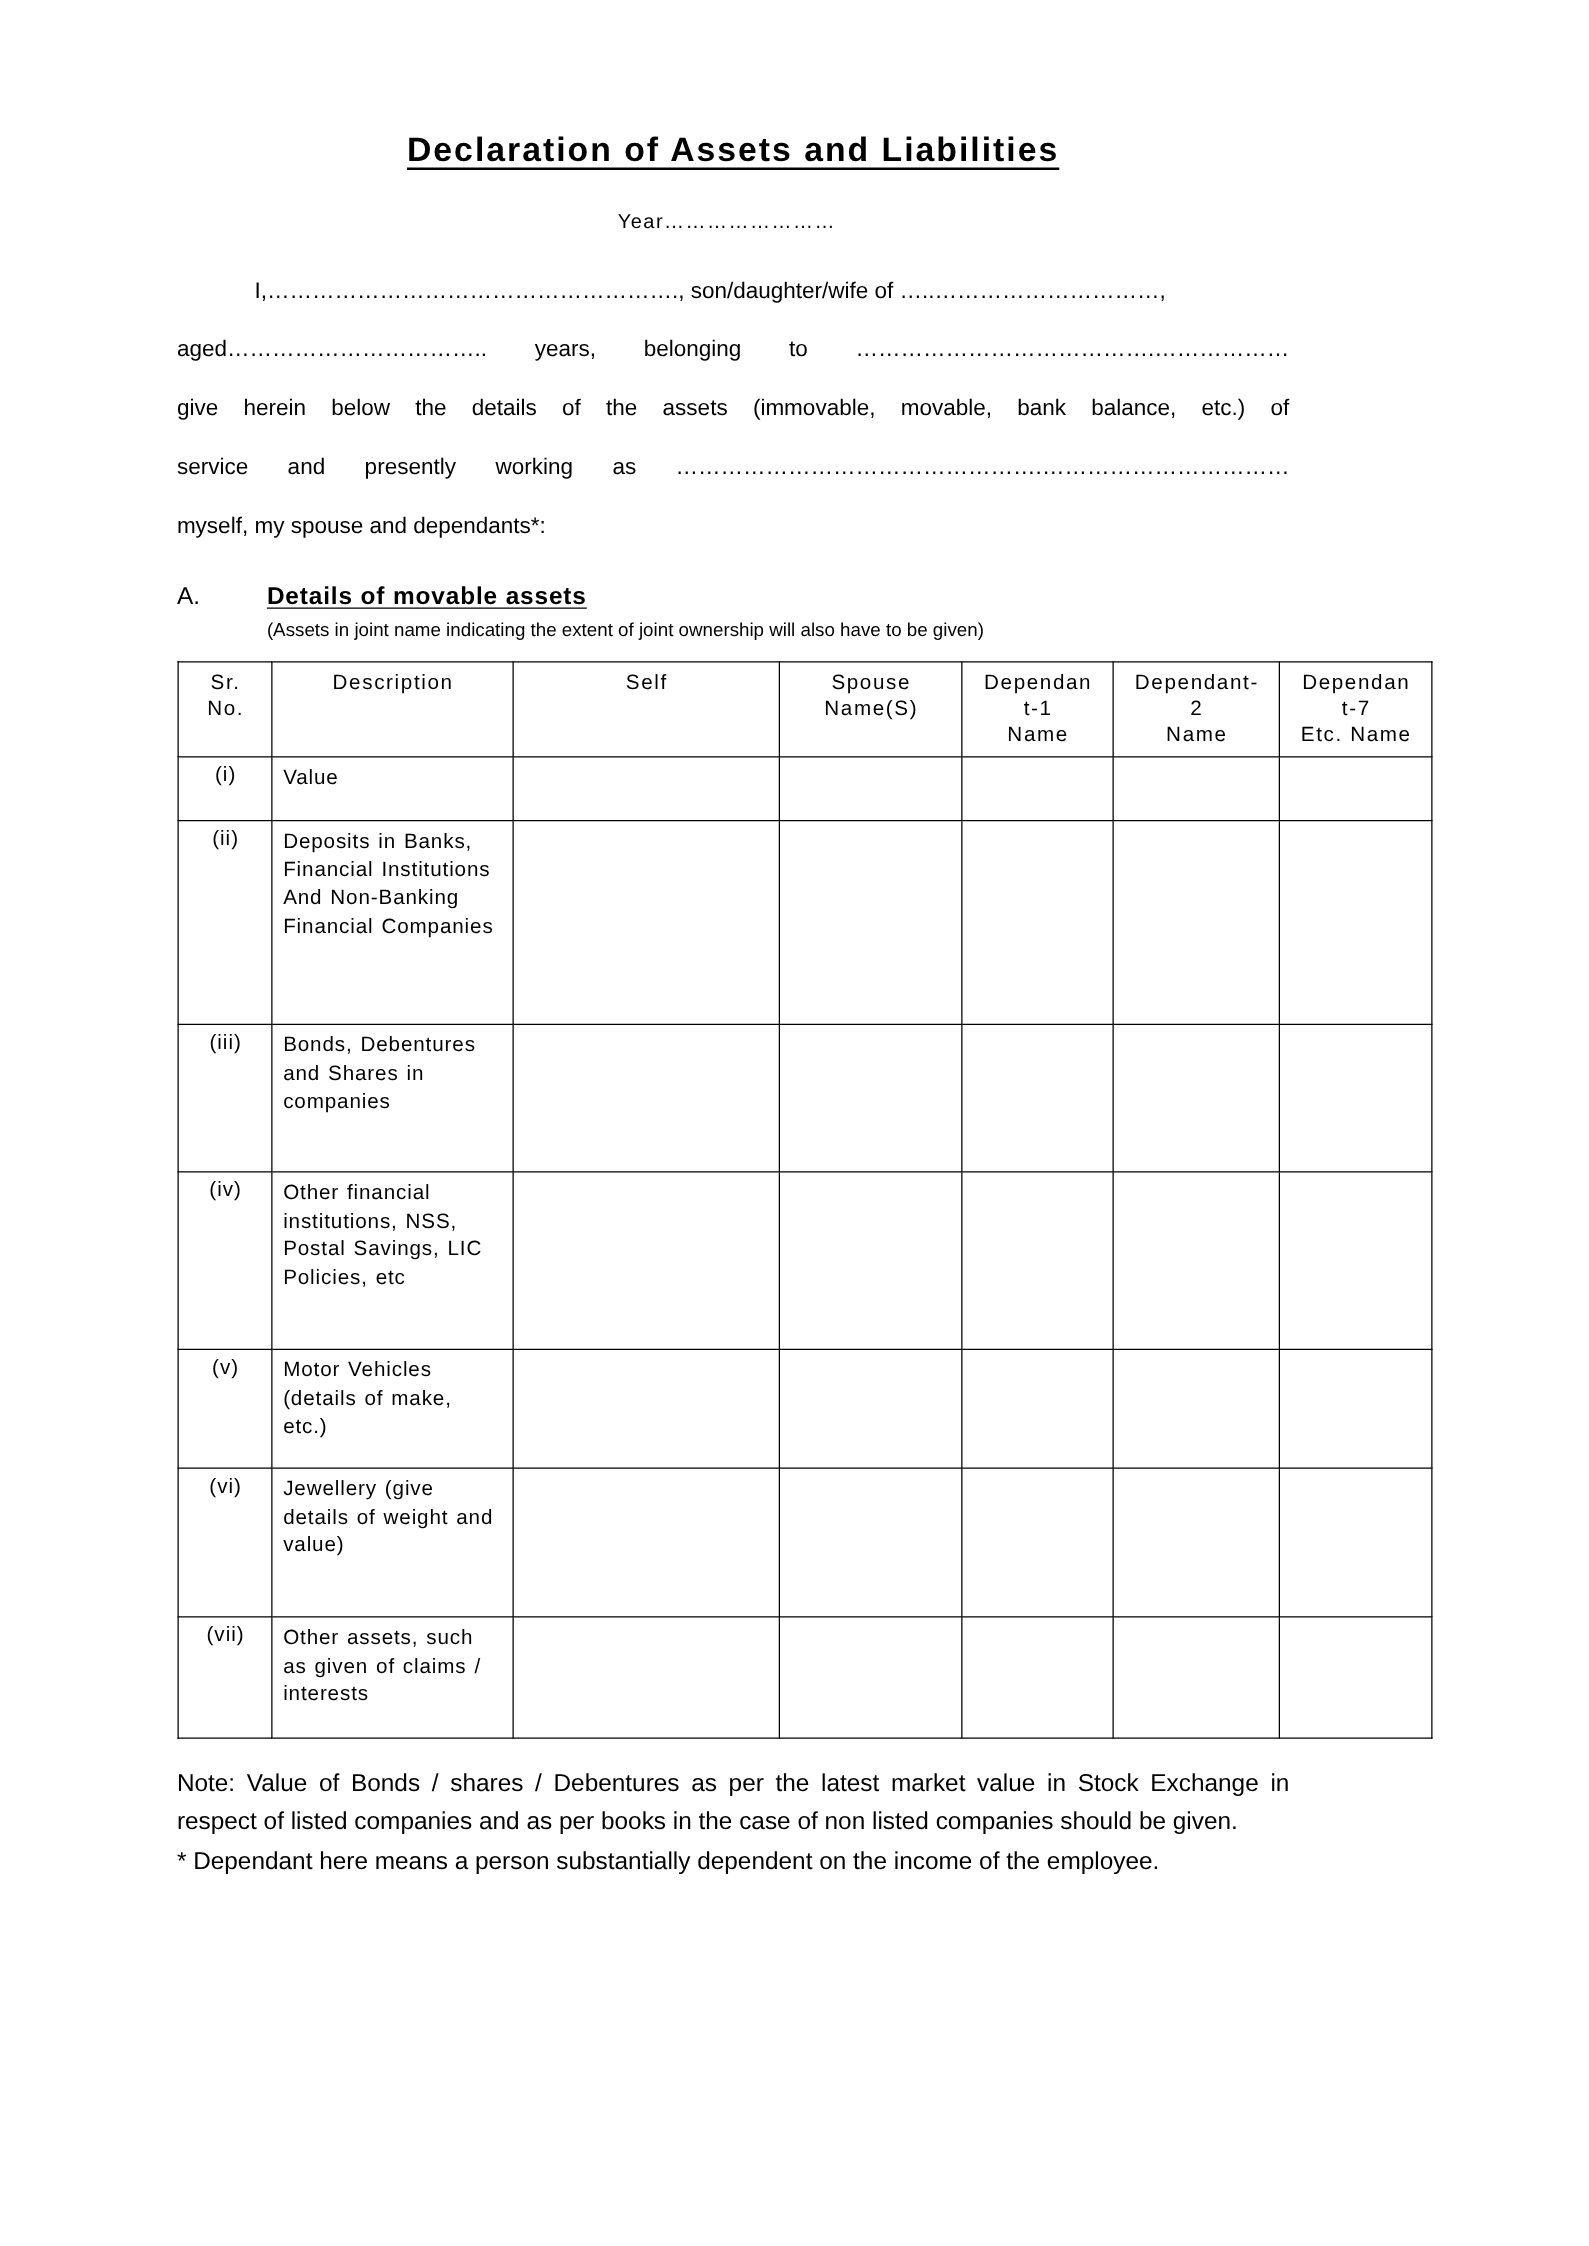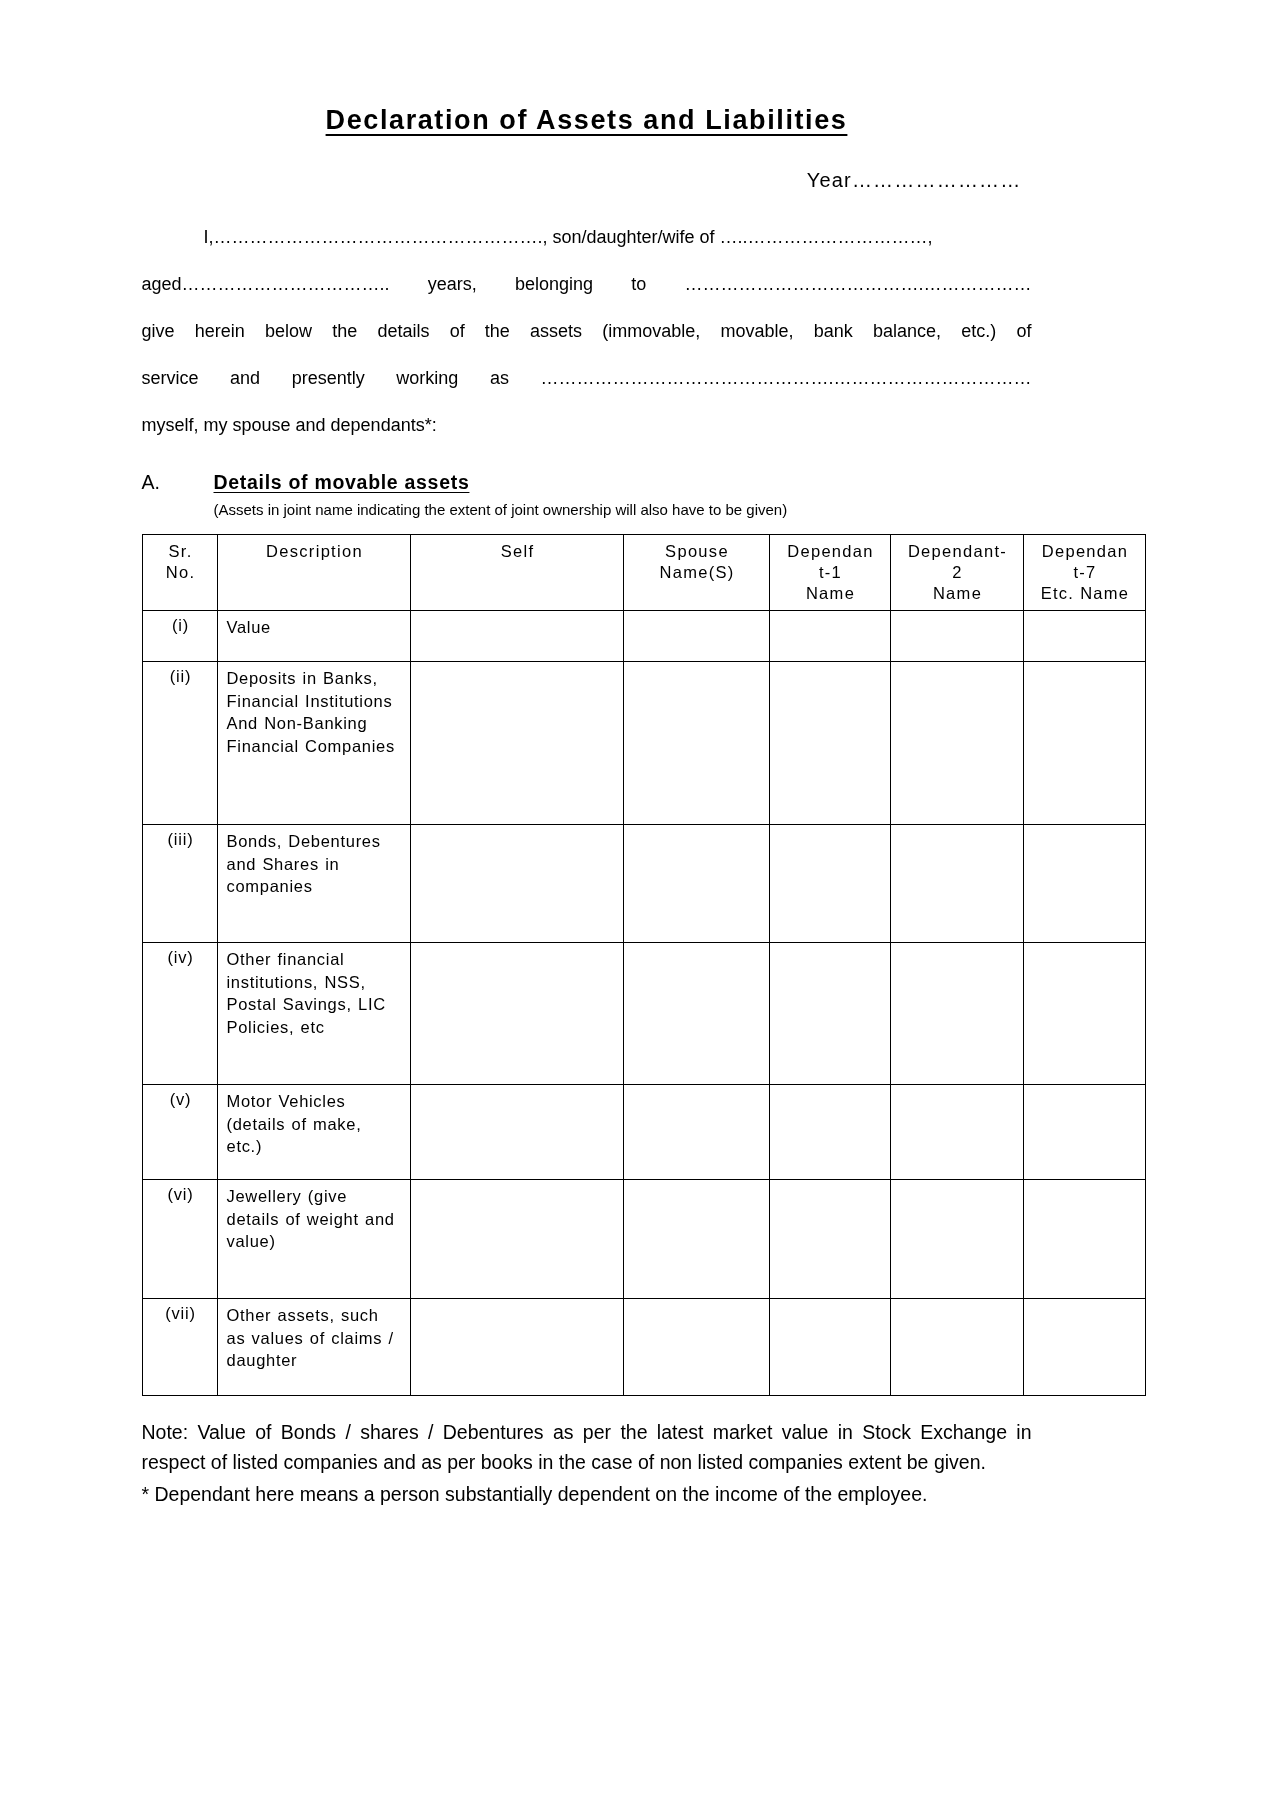--- a/index.html
+++ b/index.html
@@ -36,22 +36,22 @@
     letter-spacing: 1.6px;
     text-decoration: underline;
     text-underline-offset: 5px;
     margin: 0;
     padding-top: 105px;
     white-space: nowrap;
   }
 
   
   .year-line {
-    text-align: right;
-    font-size: 20px;
+    text-align: center;
+    font-size: 16px;
     letter-spacing: 1.2px;
     margin-top: 33px;
     padding-right: 10px;
   }
 
   
   .body-block {
     margin-top: 22px;
     font-size: 18px;
     line-height: 47px;
@@ -266,29 +266,29 @@
           <td class="sr">(vi)</td>
           <td class="desc">Jewellery (give details of weight and value)</td>
           <td></td>
           <td></td>
           <td></td>
           <td></td>
           <td></td>
         </tr>
         <tr class="r-otherassets">
           <td class="sr">(vii)</td>
-          <td class="desc">Other assets, such as values of claims / daughter</td>
+          <td class="desc">Other assets, such as given of claims / interests</td>
           <td></td>
           <td></td>
           <td></td>
           <td></td>
           <td></td>
         </tr>
       </tbody>
     </table>
 
     <div class="notes">
-      <p class="note-para">Note: Value of Bonds / shares / Debentures as per the latest market value in Stock Exchange in respect of listed companies and as per books in the case of non listed companies extent be given.</p>
+      <p class="note-para">Note: Value of Bonds / shares / Debentures as per the latest market value in Stock Exchange in respect of listed companies and as per books in the case of non listed companies should be given.</p>
       <p class="note-para">* Dependant here means a person substantially dependent on the income of the employee.</p>
     </div>
 
   </div>
 </div>
 
 </body></html>

